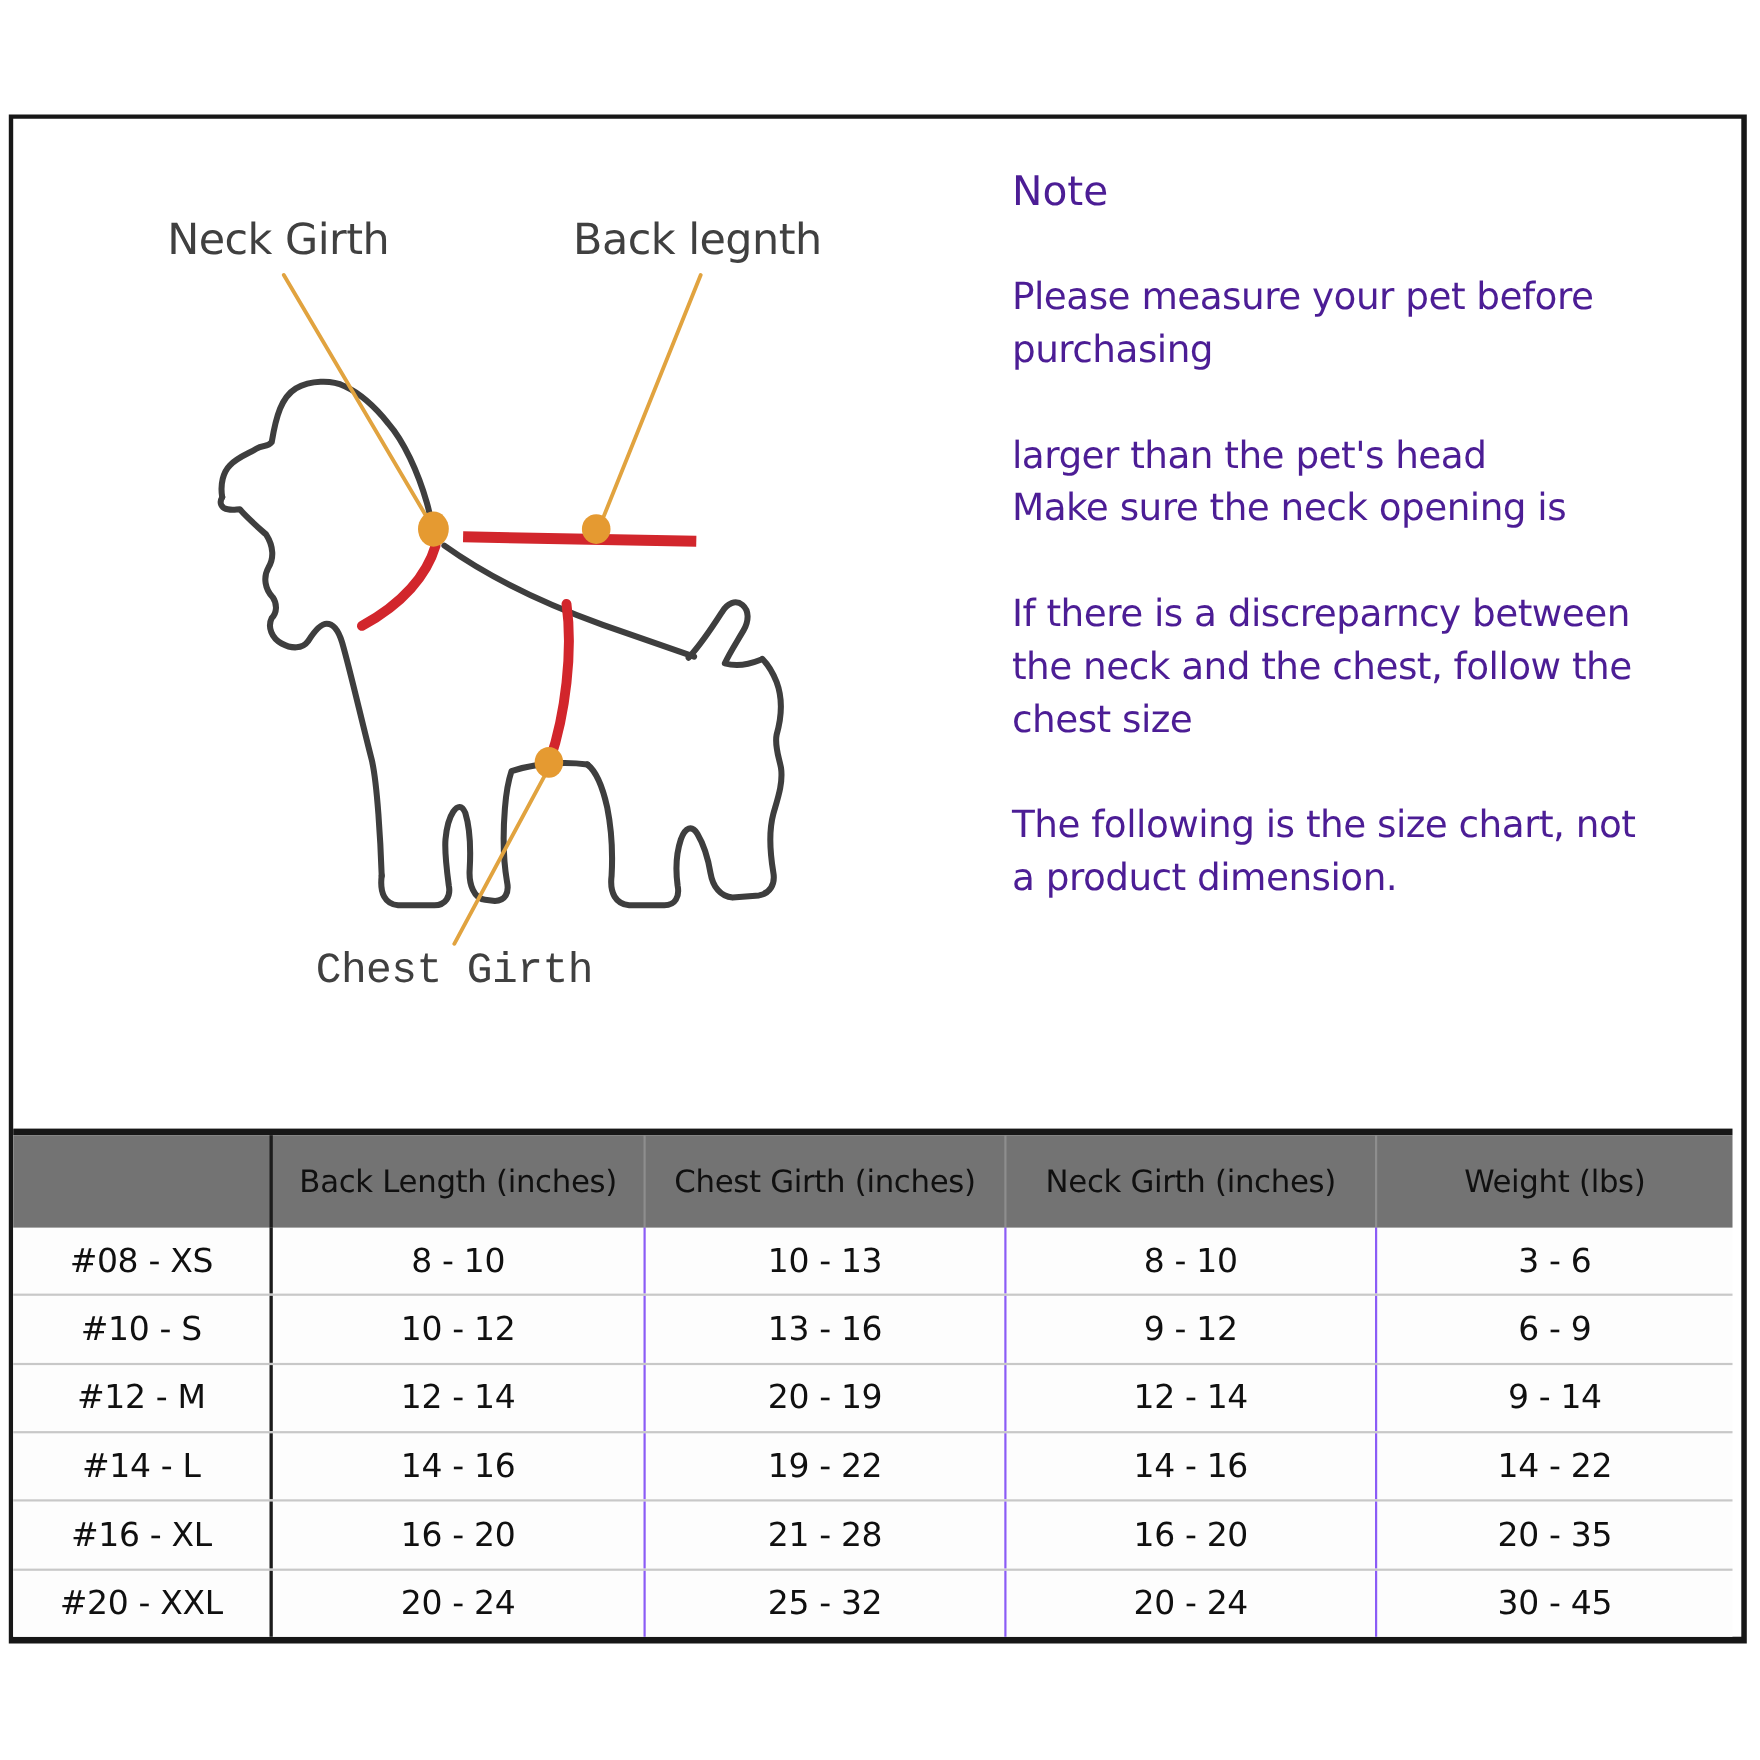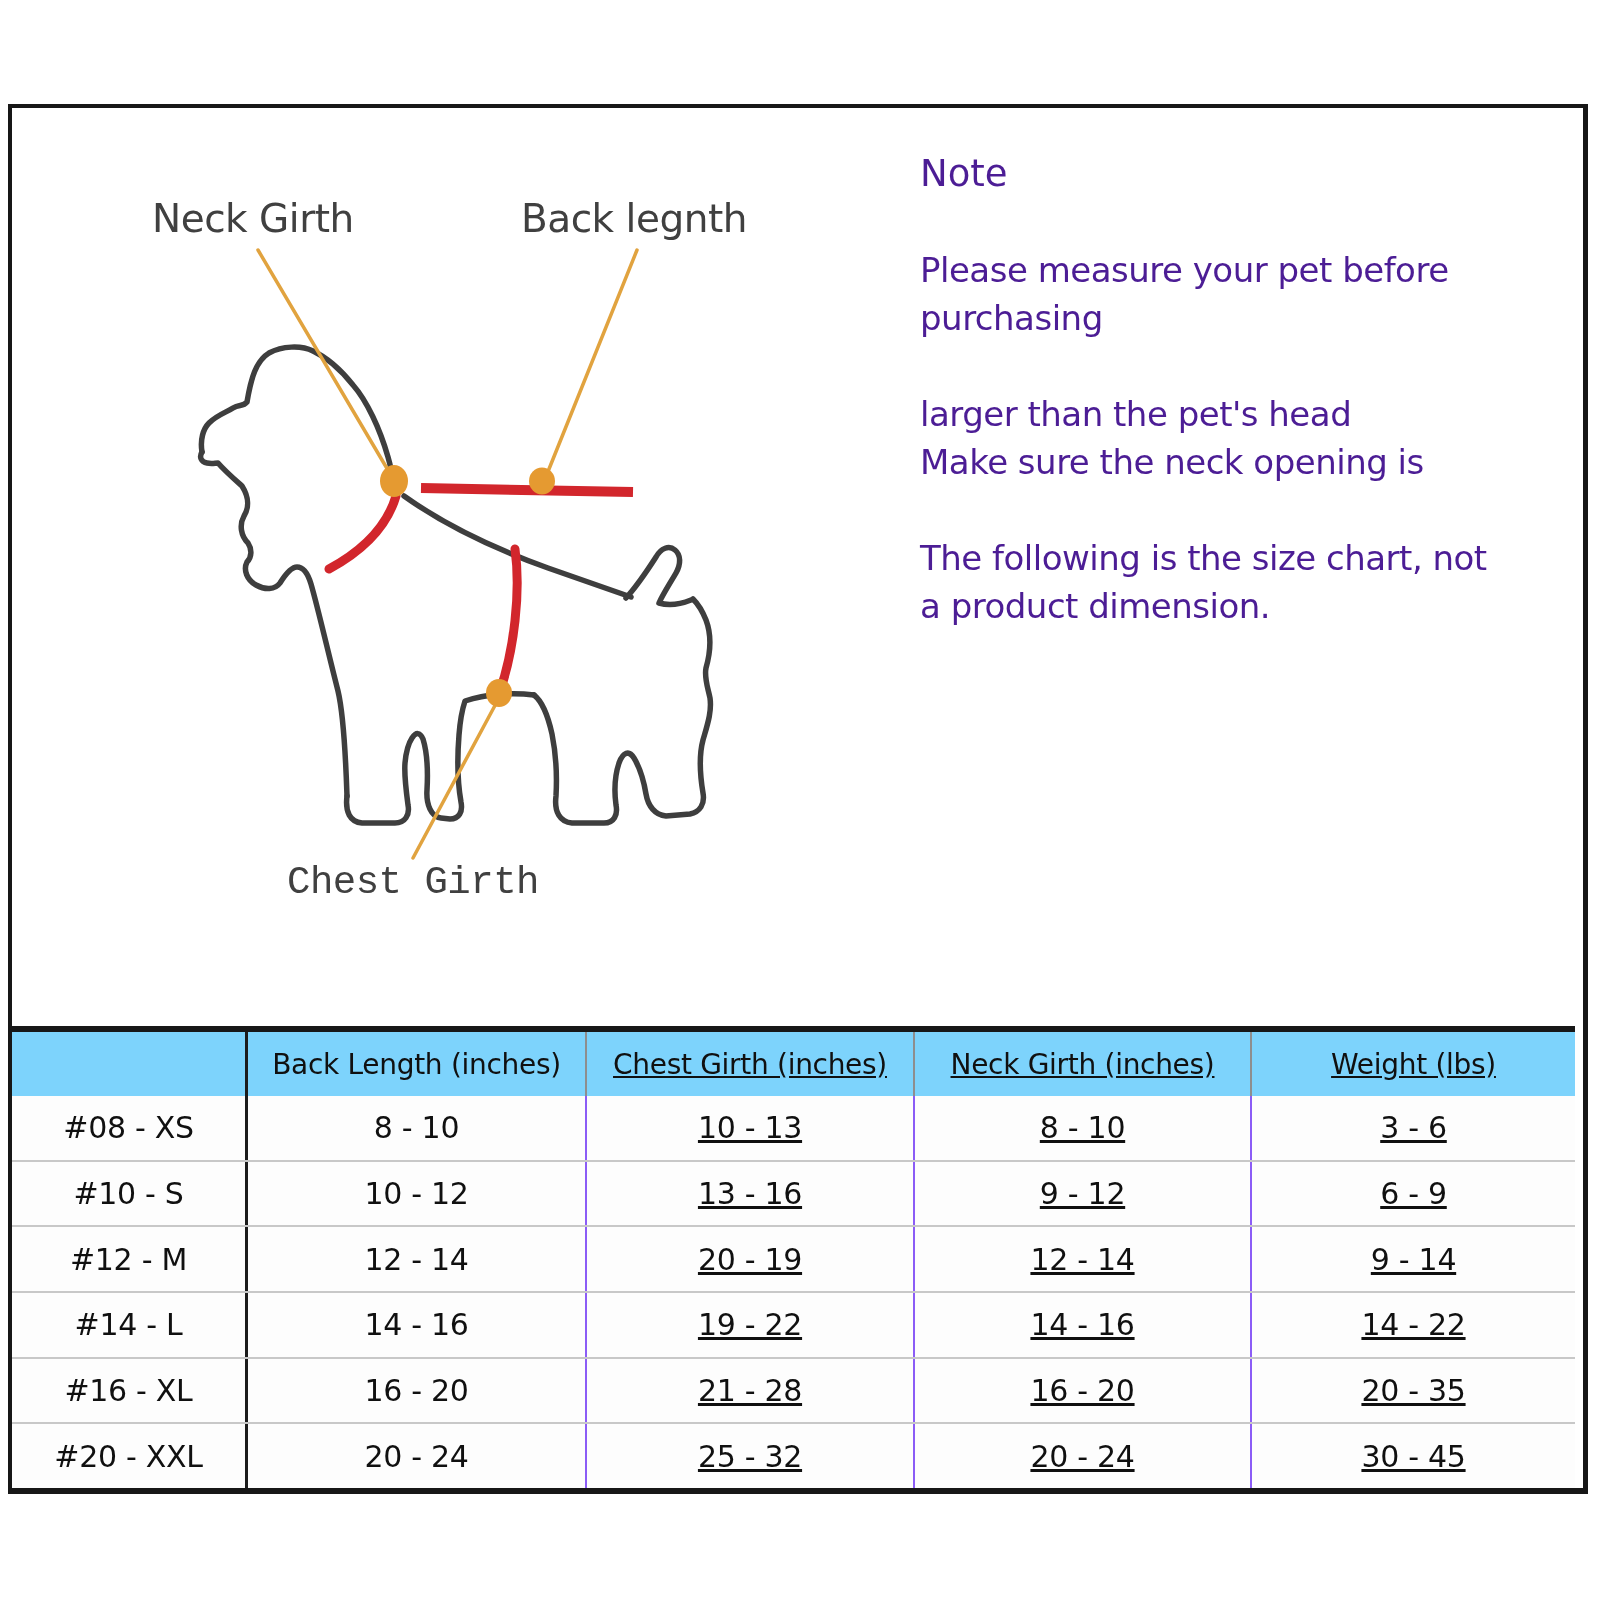--- a/index.html
+++ b/index.html
@@ -36,28 +36,28 @@
   
   .size-table{
     position:absolute;left:12px;top:1026px;width:1563px;height:462px;
     box-sizing:border-box;border-top:6px solid #171717;
     display:flex;flex-direction:column;background:#fdfdfd;
   }
   .trow{
     display:grid;grid-template-columns:233px 340px 328px 337px 1fr;
     flex:1;min-height:0;
   }
-  .trow.header{flex:none;height:64px;background:#7dd3fc;}
+  .trow.header{flex:none;height:84px;background:#737373;}
   .tcell{
     display:flex;align-items:center;justify-content:center;
     font-size:30px;color:#101010;letter-spacing:-0.3px;white-space:nowrap;
   }
   .trow.header .tcell{font-size:28px;}
   .tcell.c1{border-left:3px solid #1c1c1c;}
-  .tcell.c2,.tcell.c3,.tcell.c4{border-left:2px solid #8b5cf6;text-decoration:underline;}
+  .tcell.c2,.tcell.c3,.tcell.c4{border-left:2px solid #8b5cf6;}
   .trow.header .tcell.c2,.trow.header .tcell.c3,.trow.header .tcell.c4{border-left-color:#8e8e8e;}
   .tbody-rows{display:contents;}
   .trow.data + .trow.data{border-top:2px solid #c8c8c8;}
 </style>
 </head>
 <body>
 
 <div class="frame"></div>
 
 <svg class="diagram-svg" viewBox="0 0 1600 1600" aria-hidden="true">
@@ -101,20 +101,25 @@
   <div>
       <div class="para">
         <div class="line">Please measure your pet before</div>
         <div class="line">purchasing</div>
       </div>
       <div class="para">
         <div class="line">larger than the pet's head</div>
         <div class="line">Make sure the neck opening is</div>
       </div>
       <div class="para">
+        <div class="line">If there is a discreparncy between</div>
+        <div class="line">the neck and the chest, follow the</div>
+        <div class="line">chest size</div>
+      </div>
+      <div class="para">
         <div class="line">The following is the size chart, not</div>
         <div class="line">a product dimension.</div>
       </div>
     </div>
 </div>
 
 <div class="size-table">
   <div class="trow header">
     <div class="tcell c0"></div>
     <div class="tcell c1">Back Length (inches)</div>

